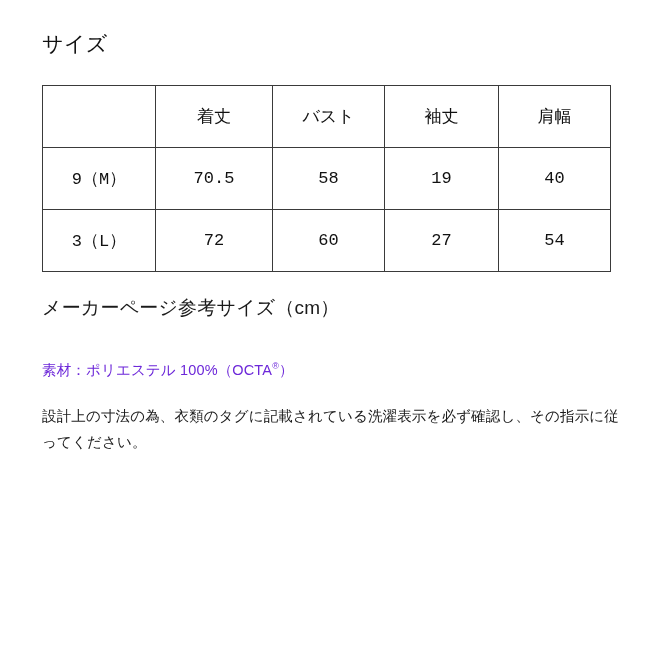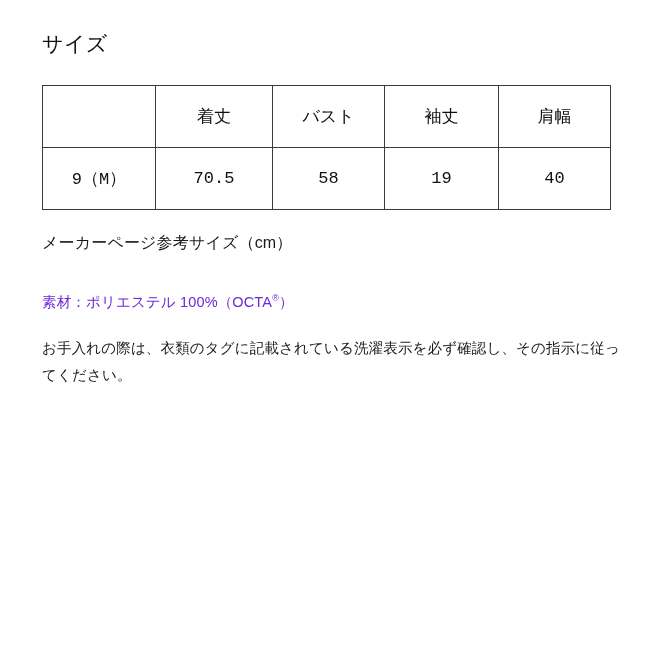--- a/index.html
+++ b/index.html
@@ -53,21 +53,21 @@
   table.size-table col.c3 { width: 114px; }
   table.size-table col.c4 { width: 112px; }
   table.size-table th.corner {
     border-top-color: #3a3a3a;
   }
   .note-block {
     margin-top: 17px;
     margin-left: 2px;
   }
   .note {
-    font-size: 16px;
+    font-size: 19px;
     line-height: 1.95;
     color: #1a1a1a;
     letter-spacing: 0.01em;
   }
   .material-block {
     margin-top: 30px;
     margin-left: 2px;
   }
   .material {
     font-size: 14.5px;
@@ -117,28 +117,35 @@
       </tr>
     </thead>
     <tbody>
       <tr>
         <td>9（M）</td>
         <td>70.5</td>
         <td>58</td>
         <td>19</td>
         <td>40</td>
       </tr>
+      <tr>
+        <td>3（L）</td>
+        <td>72</td>
+        <td>60</td>
+        <td>27</td>
+        <td>54</td>
+      </tr>
     </tbody>
   </table>
 
   <div class="note-block">
     <div class="note">メーカーページ参考サイズ（cm）</div>
   </div>
 
   <div class="material-block">
     <div class="material"><span>素材：ポリエステル 100%（OCTA</span><sup class="reg">®</sup><span>）</span></div>
   </div>
 
   <div class="care-block">
-    <div class="care">お手入れの際は、衣類のタグに記載されている洗濯表示を必ず確認し、その指示に従ってください。</div>
+    <div class="care">設計上の寸法の為、衣類のタグに記載されている洗濯表示を必ず確認し、その指示に従ってください。</div>
   </div>
 
 </div>
 
 </body></html>

